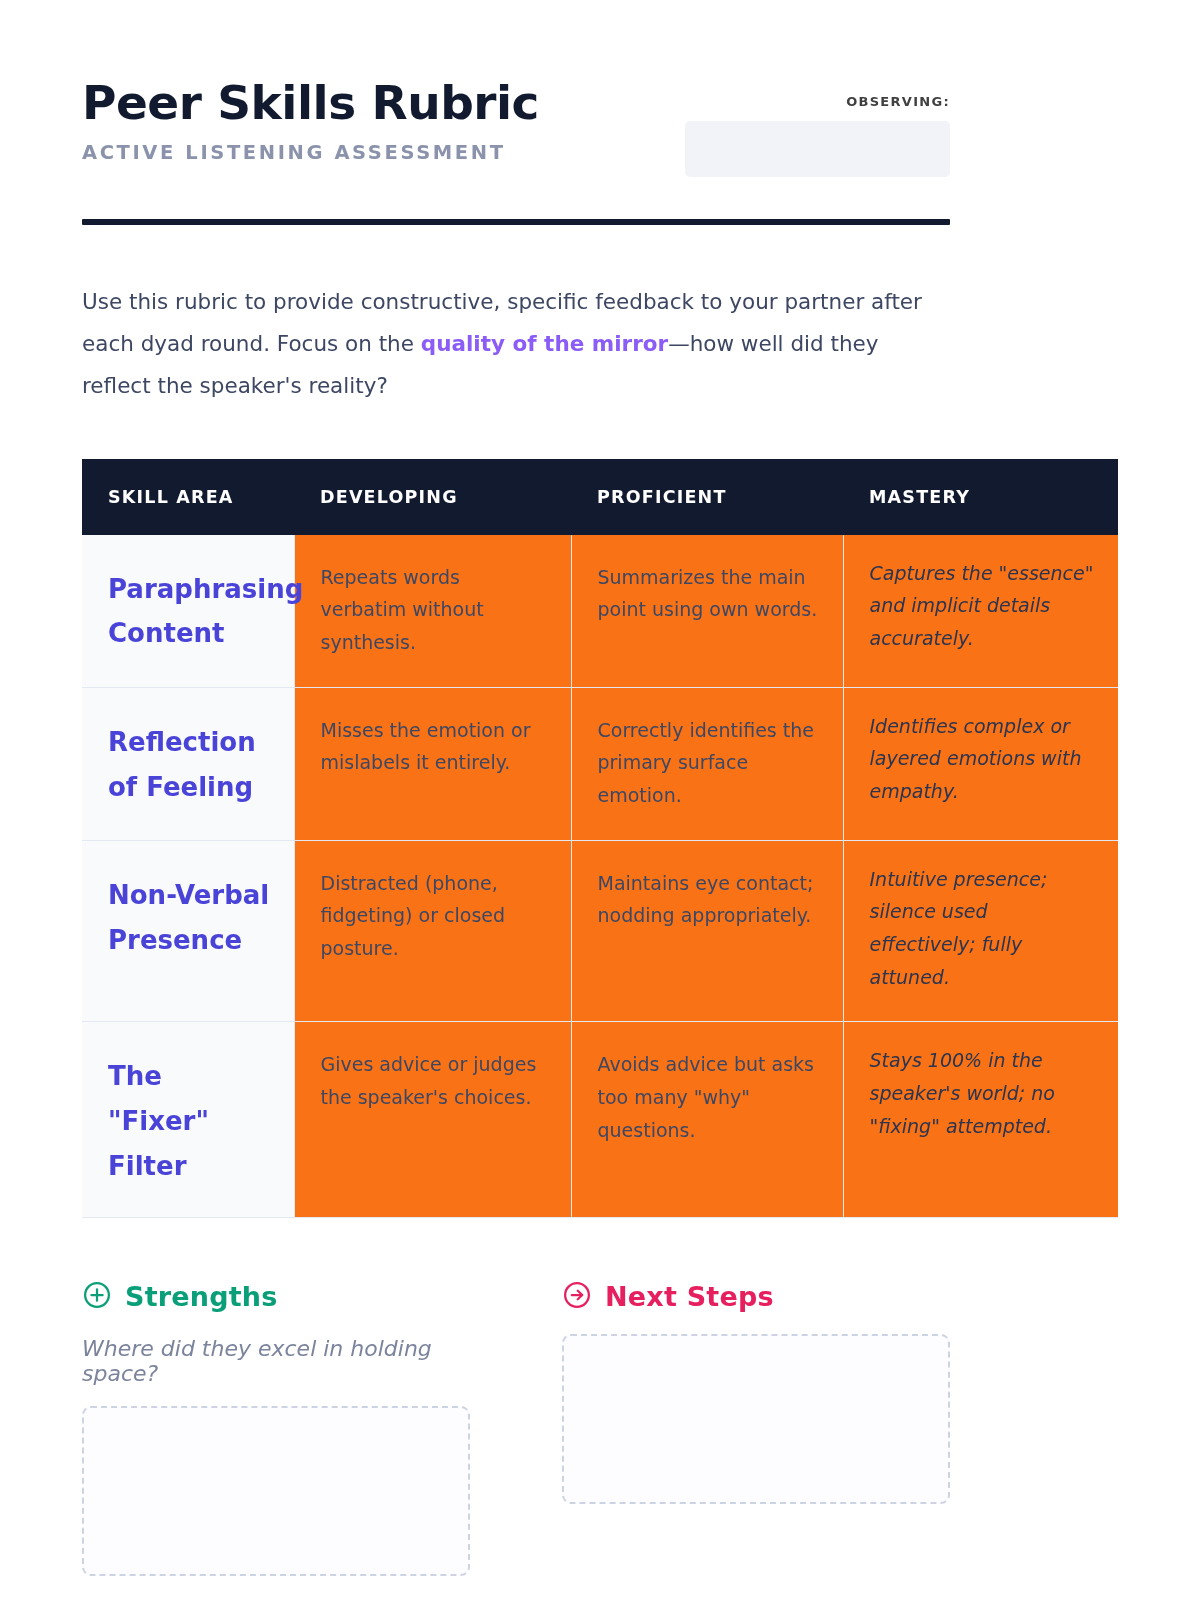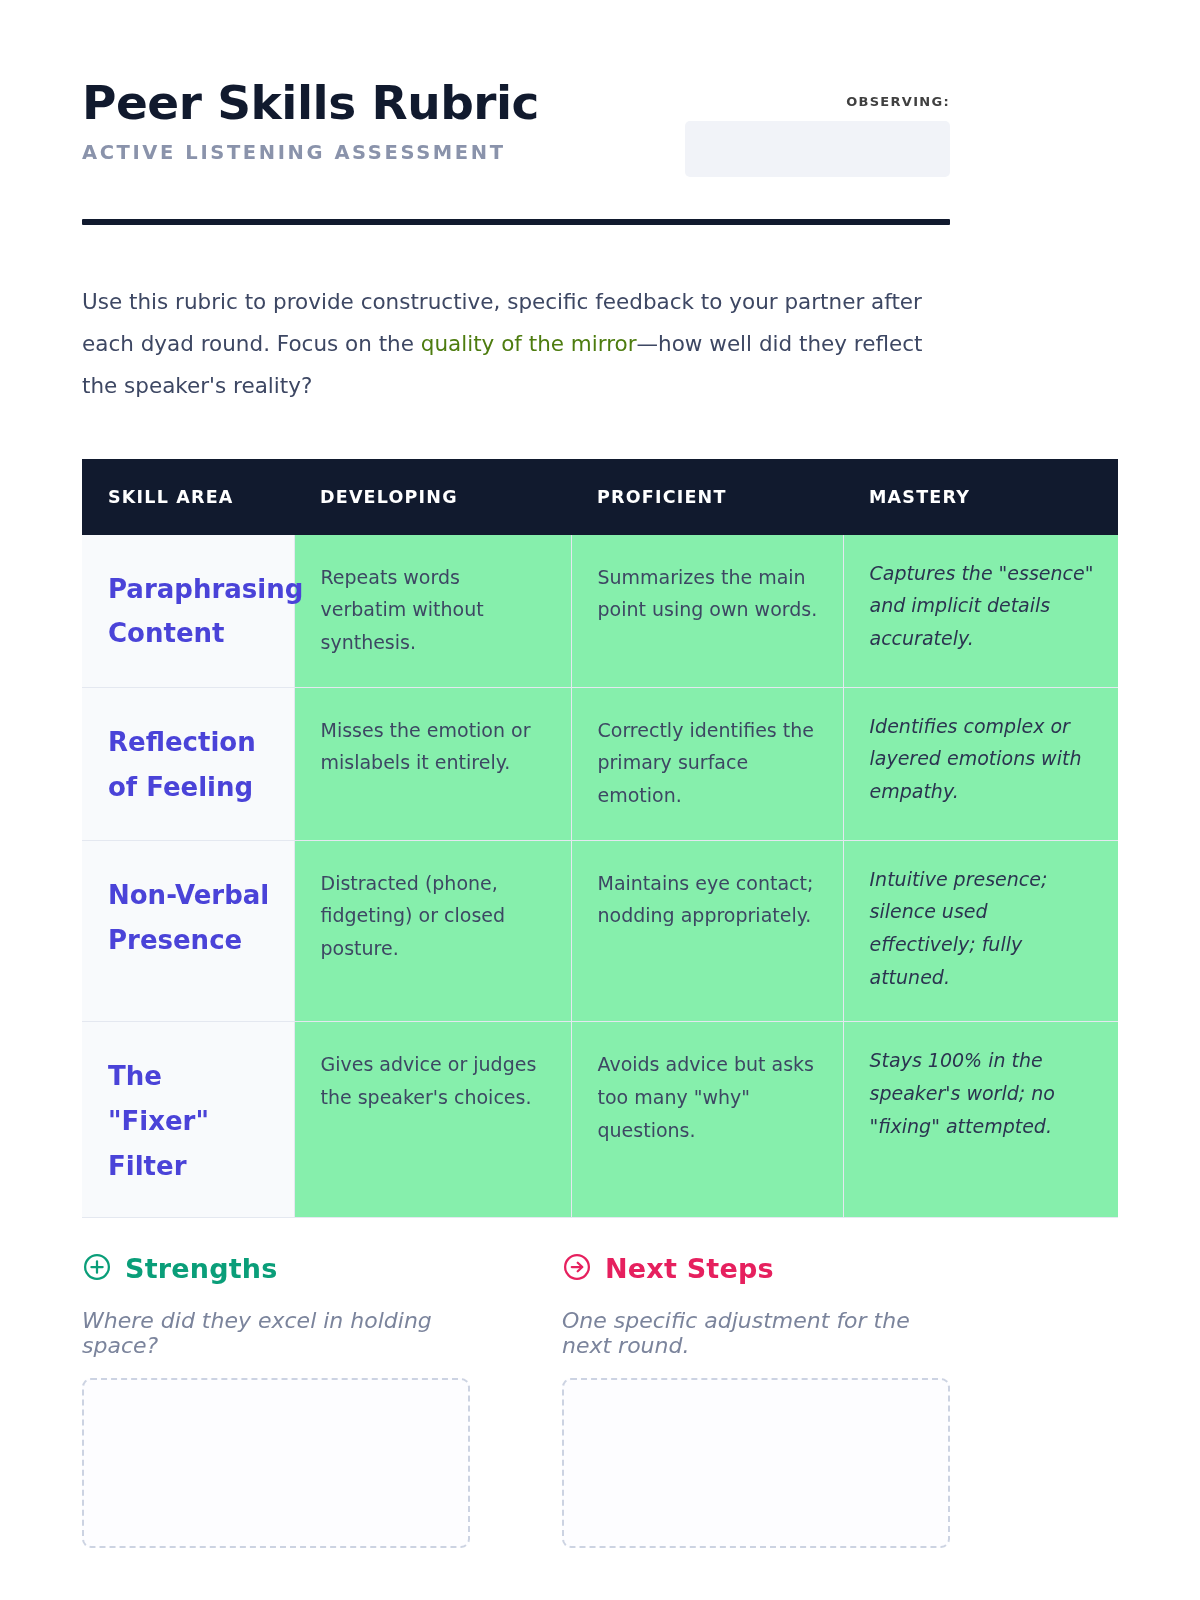--- a/index.html
+++ b/index.html
@@ -79,21 +79,21 @@
   }
 
   
   .intro {
     margin-top: 56px;
     font-size: 21.5px;
     line-height: 1.95;
     color: #3d4763;
     max-width: 990px;
   }
-  .intro b { font-weight: 400; color: #4d7c0f; }
+  .intro b { font-weight: 700; color: #8b5cf6; }
 
   
   .rubric-table {
     margin-top: 52px;
     width: 1036px;
     border-collapse: collapse;
     table-layout: fixed;
   }
   .rubric-table thead th {
     background: #111a2e;
@@ -111,40 +111,40 @@
   .col-mas   { width: 275px; }
 
   .rubric-table tbody td {
     border-bottom: 1px solid #e4e8f0;
     border-right: 1px solid #e4e8f0;
     vertical-align: top;
     padding: 26px 24px 28px 26px;
     font-size: 19px;
     line-height: 1.72;
     color: #3d4763;
-    background: #86efac;
+    background: #f97316;
   }
   .rubric-table tbody td:last-child { border-right: none; }
   .rubric-table tbody tr td.skill-cell {
     background: #f8fafc;
     color: #4a43d8;
     font-weight: 700;
     font-size: 26px;
     padding-top: 32px;
     border-right: 1px solid #e4e8f0;
   }
   .rubric-table tbody td.mastery-cell {
     font-style: italic;
     color: #2b3450;
     padding-top: 22px;
   }
 
   
   .bottom {
-    margin-top: 34px;
+    margin-top: 62px;
     display: flex;
     gap: 92px;
   }
   .bottom-col { width: 480px; }
   .bottom-head {
     display: flex;
     align-items: center;
     gap: 13px;
   }
   .bottom-head .sec-title {
@@ -263,18 +263,17 @@
       <div class="bottom-head">
         <span class="icon-circle">
           <svg width="30" height="30" viewBox="0 0 24 24" fill="none" stroke="#e6205e" stroke-width="1.8">
             <circle cx="12" cy="12" r="9.5"></circle>
             <line x1="7.8" y1="12" x2="16" y2="12" stroke-linecap="round"></line>
             <polyline points="12.6,8.6 16.2,12 12.6,15.4" stroke-linecap="round" stroke-linejoin="round"></polyline>
           </svg>
         </span>
         <span class="sec-title">Next Steps</span>
       </div>
-      <div class="prompt">One specific adjustment for the next round.</div>
       <textarea class="write-box" placeholder="" style=""></textarea>
     </div>
 
   </div>
 </div>
 
 </body></html>

